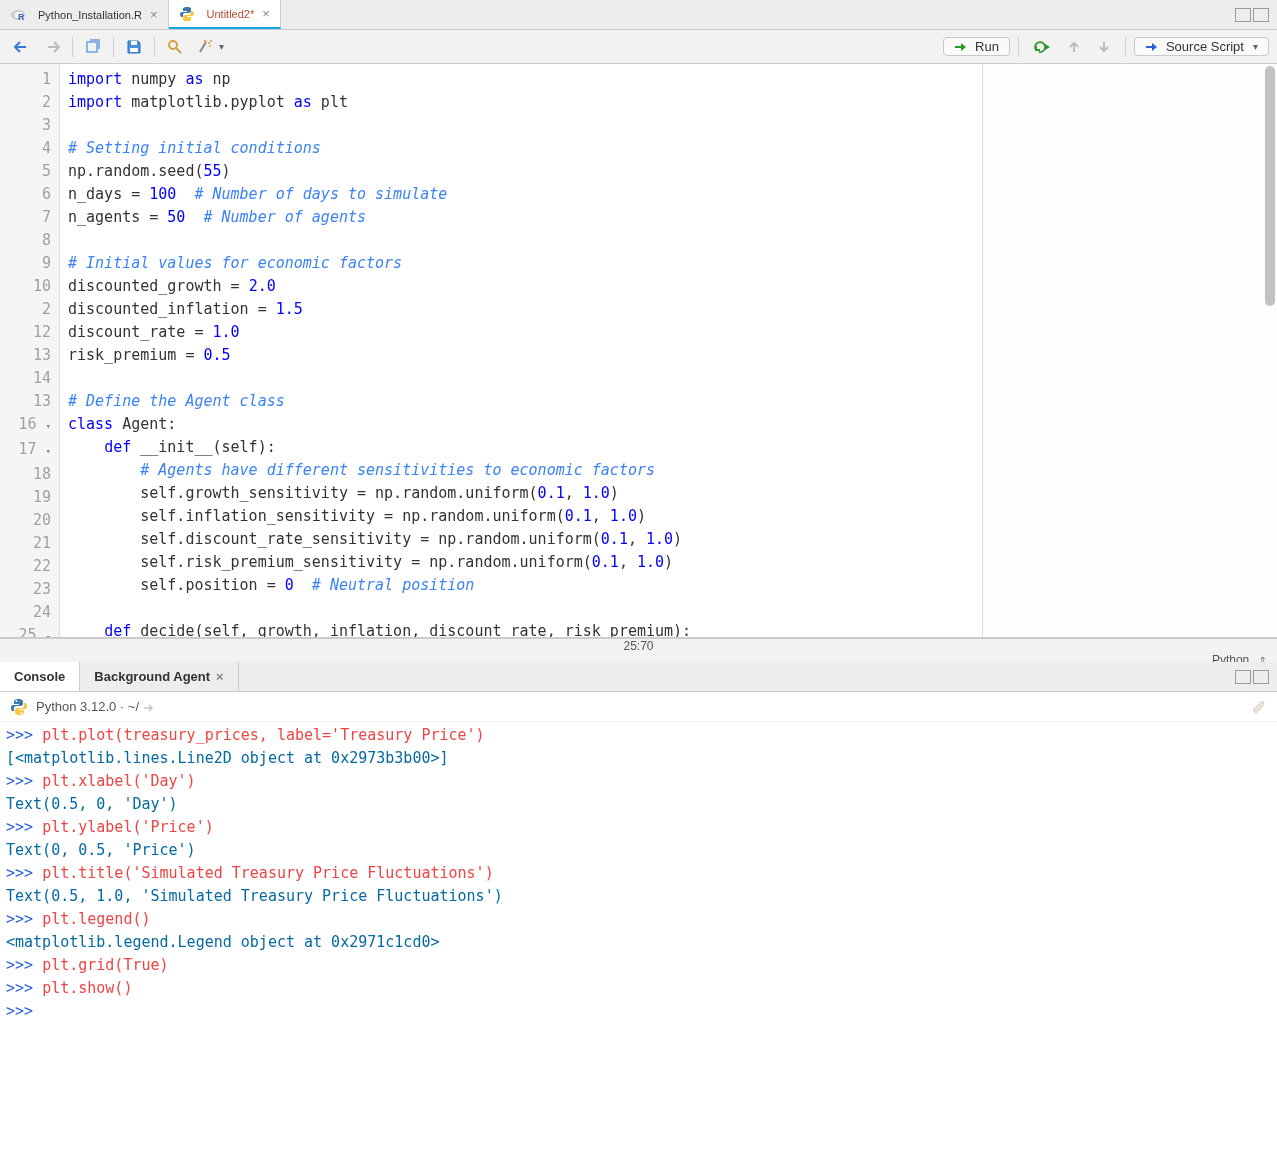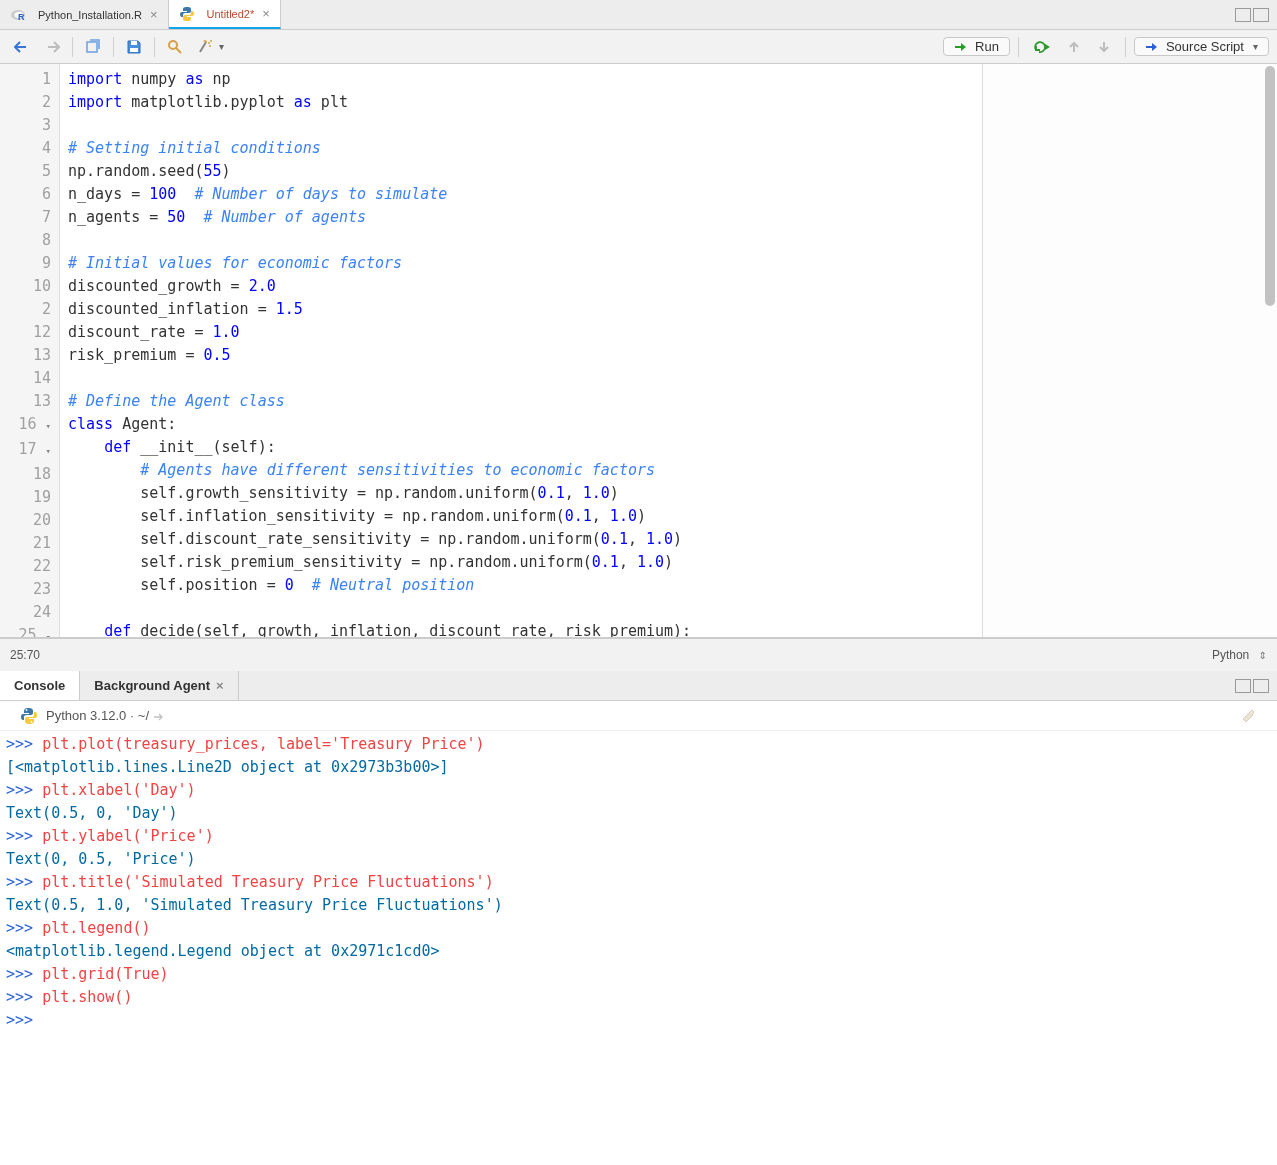--- a/index.html
+++ b/index.html
@@ -129,23 +129,24 @@
 }
 .kw { color: #0000ff; }
 .num { color: #0000ff; }
 .com { color: #3b82f6; font-style: italic; }
 .status-bar {
   height: 24px;
   background: #f2f2f2;
   border-top: 1px solid #ccc;
   display: flex;
   align-items: center;
-  padding: 16px 10px;
+  padding: 0 10px;
   font-size: 12px;
   color: #555;
+  flex-direction: column;
 }
 .status-bar .right { margin-left: auto; }
 .console-tabs {
   display: flex;
   align-items: center;
   background: #ededed;
   border-bottom: 1px solid #ccc;
   height: 30px;
 }
 .ctab {
@@ -157,21 +158,21 @@
   height: 100%;
   display: flex;
   align-items: center;
   gap: 6px;
   cursor: pointer;
 }
 .ctab.active { background: #fff; }
 .console-header {
   display: flex;
   align-items: center;
-  padding: 4px 20px;
+  padding: 4px 10px;
   border-bottom: 1px solid #eee;
   gap: 8px;
   height: 30px;
 }
 .console-header .py-icon { width: 18px; height: 18px; }
 .console-header .info { color: #555; font-size: 13px; }
 .console-out {
   font-family: "Menlo", "Consolas", monospace;
   font-size: 15px;
   line-height: 23px;

